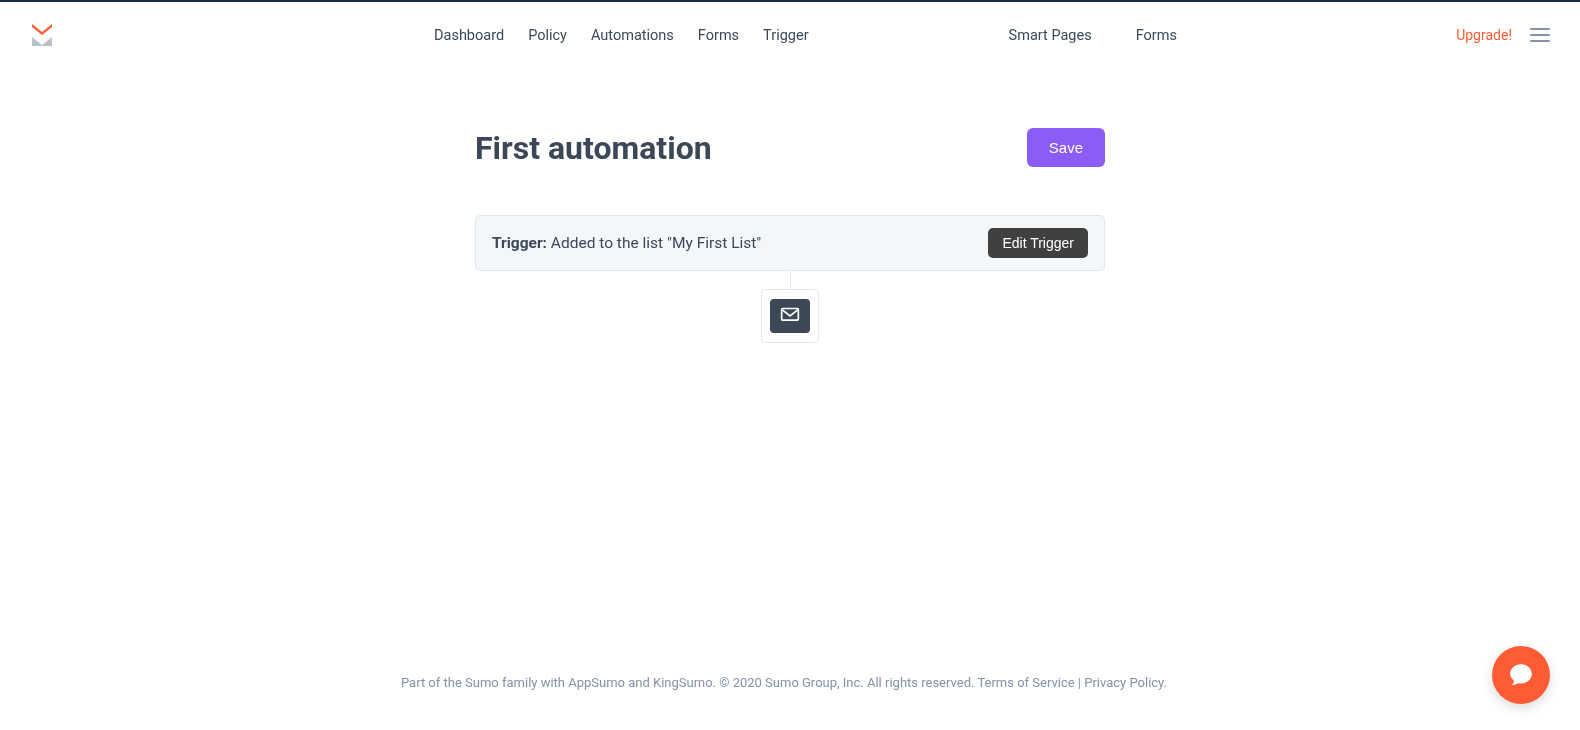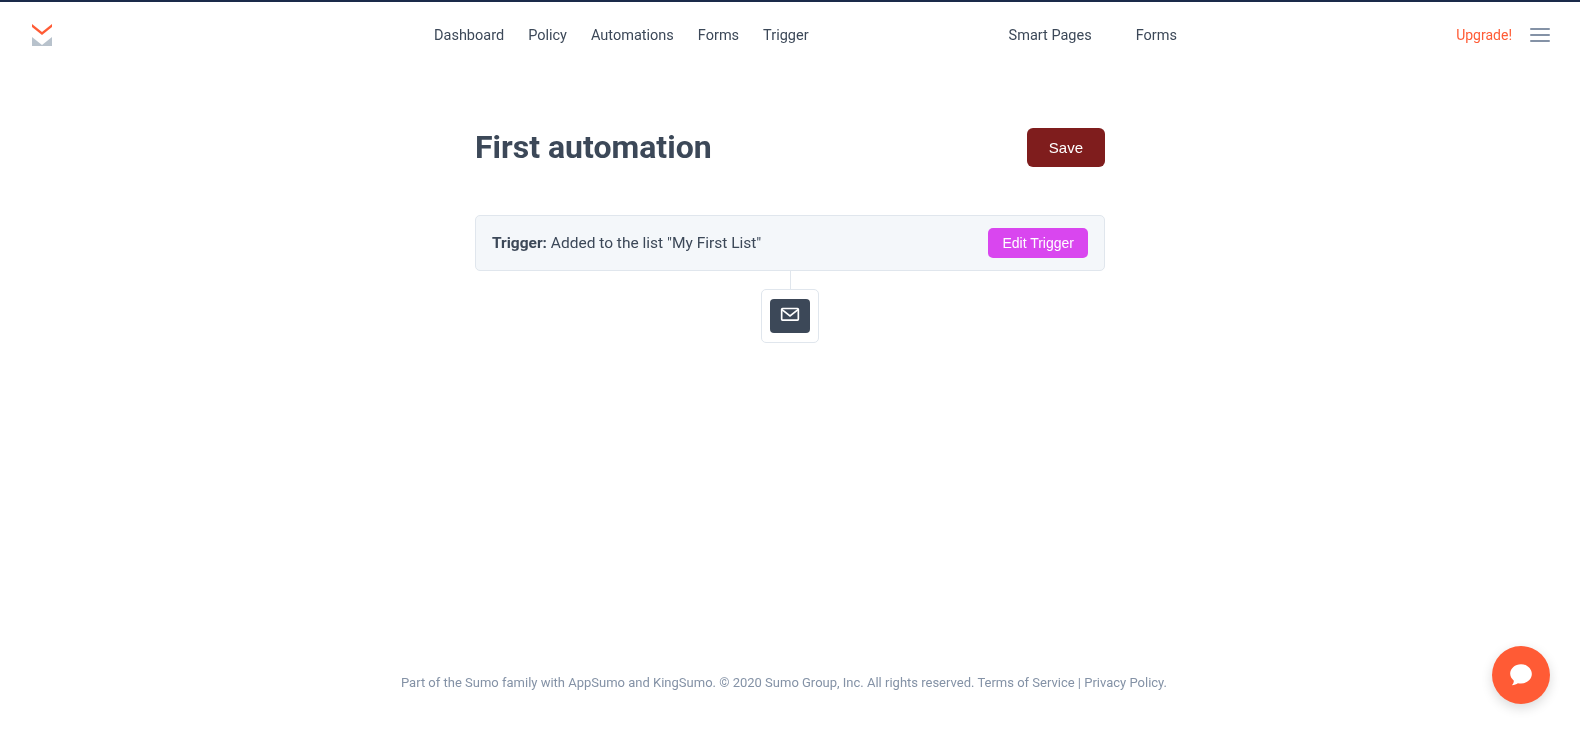--- a/index.html
+++ b/index.html
@@ -17,32 +17,32 @@
   }
   .logo { width:24px; height:24px; margin-right: 380px; }
   .nav { display:flex; gap:24px; }
   .nav a { font-size:14.5px; color:#3c4858; text-decoration:none; cursor:pointer;}
   .nav2 { display:flex; gap:44px; margin-left:200px; }
   .spacer { flex:1; }
   .upgrade { color:#ff5b35; font-size:14px; cursor:pointer; margin-right:18px;}
   .hamburger { width:20px; height:14px; display:flex; flex-direction:column; justify-content:space-between; cursor:pointer;}
   .hamburger span { display:block; height:2px; background:#8492a6; width:100%; border-radius:1px;}
   .content { width:630px; margin: 60px auto 0 auto; position:relative;}
-  .titlebar { display:flex; justify-content:space-between; margin-bottom:48px;}
+  .titlebar { display:flex; align-items:center; justify-content:space-between; margin-bottom:48px;}
   .title { font-size:32px; font-weight:700; color:#3c4858; }
-  .save-btn { background:#7f1d1d; color:#fff; border:none; border-radius:6px; padding:11px 22px; font-size:15px; font-weight:500; cursor:pointer;}
+  .save-btn { background:#8b5cf6; color:#fff; border:none; border-radius:6px; padding:11px 22px; font-size:15px; font-weight:500; cursor:pointer;}
   .trigger-box {
     background:#f4f7fa; border:1px solid #e0e6ed; border-radius:5px;
     padding:12px 16px; display:flex; align-items:center; justify-content:space-between;
     font-size:15.5px;
   }
   .trigger-text { color:#3c4858; }
   .trigger-text b { font-weight:700; }
   .edit-trigger-btn {
-    background:#d946ef; color:#fff; border:none; border-radius:5px;
+    background:#404040; color:#fff; border:none; border-radius:5px;
     padding:7px 14px; font-size:14px; font-weight:500; cursor:pointer;
   }
   .connector { width:1px; height:18px; background:#e0e6ed; margin:0 auto;}
   .step-box {
     width:58px; height:54px; border:1px solid #e0e6ed; border-radius:5px;
     margin:0 auto; display:flex; align-items:center; justify-content:center; background:#fff;
     cursor:pointer;
   }
   .mail-chip {
     width:40px; height:34px; background:#3c4858; border-radius:4px;

